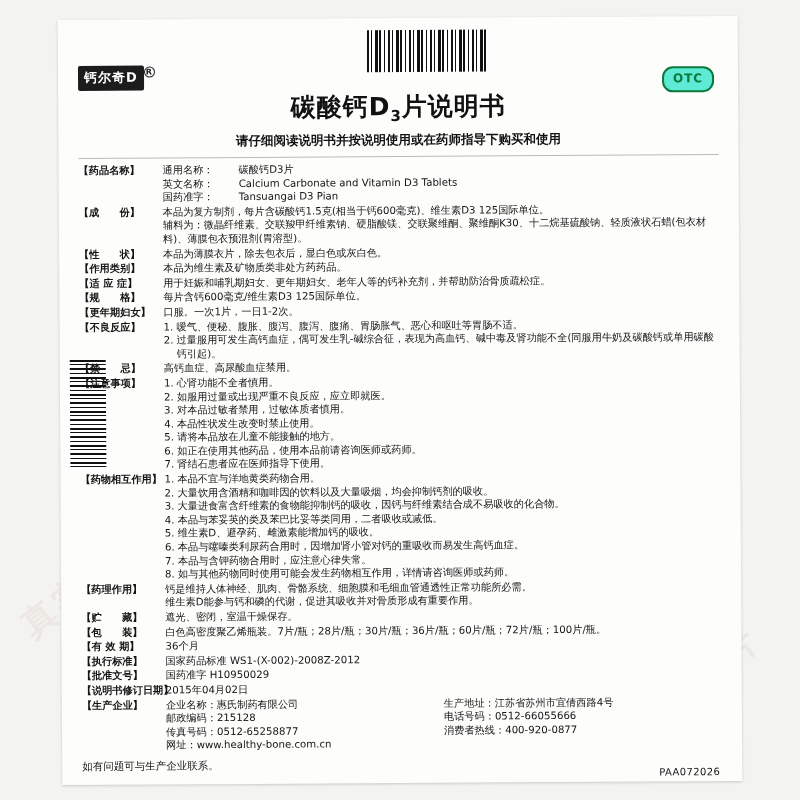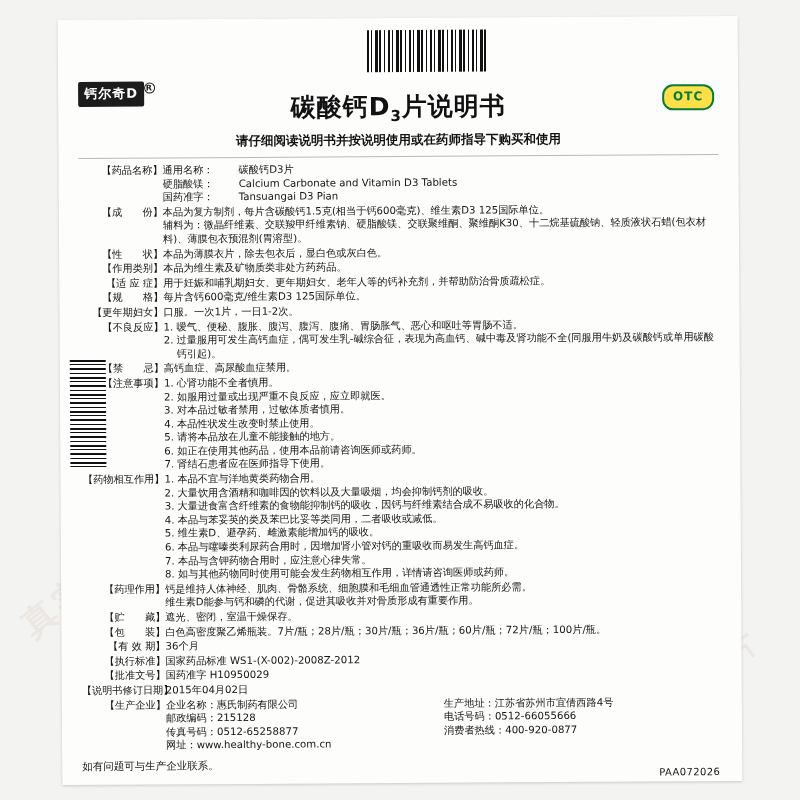--- a/index.html
+++ b/index.html
@@ -72,21 +72,21 @@
     width: 36px;
     height: 110px;
     background:
       repeating-linear-gradient(180deg,
         #111 0 2px, #fff 2px 4px, #111 4px 5px, #fff 5px 8px,
         #111 8px 10px, #fff 10px 13px, #111 13px 14px, #fff 14px 17px);
   }
   .brand {
     position: absolute;
     left: 6px;
-    top: 52px;
+    top: 36px;
     display: flex;
     align-items: center;
   }
   .brand-logo {
     background: #1c1c1c;
     color: #fff;
     font-size: 13px;
     font-weight: bold;
     padding: 3px 6px 4px 6px;
     letter-spacing: 1px;
@@ -104,32 +104,32 @@
     border-radius: 50%;
     width: 9px;
     height: 9px;
     line-height: 9px;
     text-align: center;
     font-weight: bold;
   }
   .otc {
     position: absolute;
     right: 10px;
-    top: 58px;
+    top: 40px;
     width: 48px;
     height: 22px;
     border: 2px solid #0a7a3c;
     border-radius: 11px;
     color: #0a7a3c;
     font-size: 12px;
     font-weight: bold;
     text-align: center;
     line-height: 20px;
     letter-spacing: 1px;
-    background: #fde047;
+    background: #5eead4;
   }
   .doc-title {
     position: absolute;
     left: 0;
     right: 0;
     top: 62px;
     text-align: center;
     font-size: 25px;
     font-weight: bold;
     color: #111;
@@ -168,23 +168,22 @@
     color: #141414;
   }
   .row {
     display: flex;
     align-items: flex-start;
     margin-bottom: 1px;
   }
   .lbl {
     width: 84px;
     min-width: 84px;
-    font-weight: normal;
+    font-weight: bold;
     white-space: nowrap;
-    text-align: right;
   }
   .val {
     flex: 1;
   }
   .val p {
     margin: 0;
   }
   .val .sub {
     display: flex;
   }
@@ -253,21 +252,21 @@
       <div class="body-rows">
 
         <div class="row">
           <div class="lbl">【药品名称】</div>
           <div class="val">
             <div class="sub">
                 <span class="k">通用名称：</span>
                 <span class="v">碳酸钙D3片</span>
               </div>
             <div class="sub">
-                <span class="k">硬脂酸镁：</span>
+                <span class="k">英文名称：</span>
                 <span class="v">Calcium Carbonate and Vitamin D3 Tablets</span>
               </div>
             <div class="sub">
                 <span class="k">国药准字：</span>
                 <span class="v">Tansuangai D3 Pian</span>
               </div>
           </div>
         </div>
 
         <div class="row">

